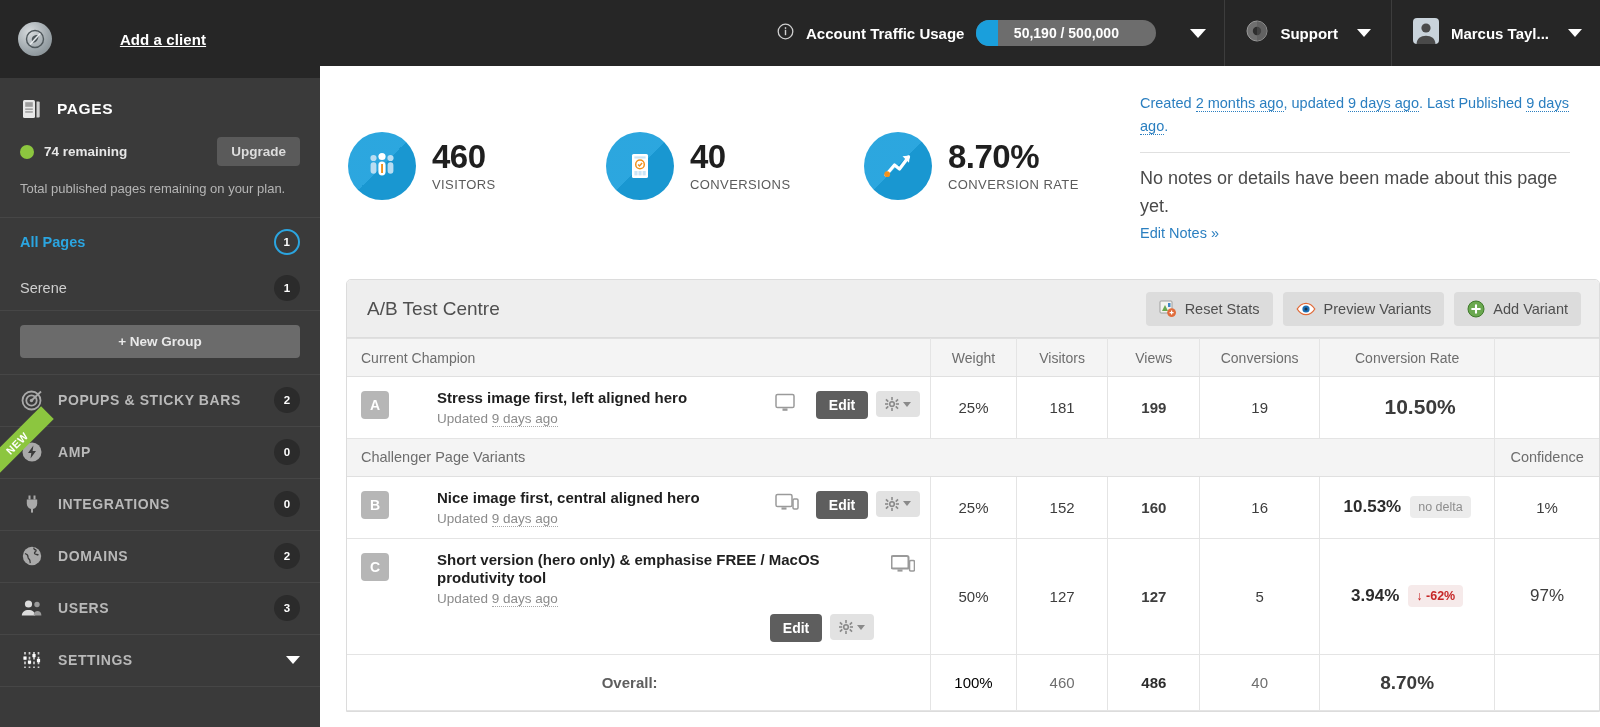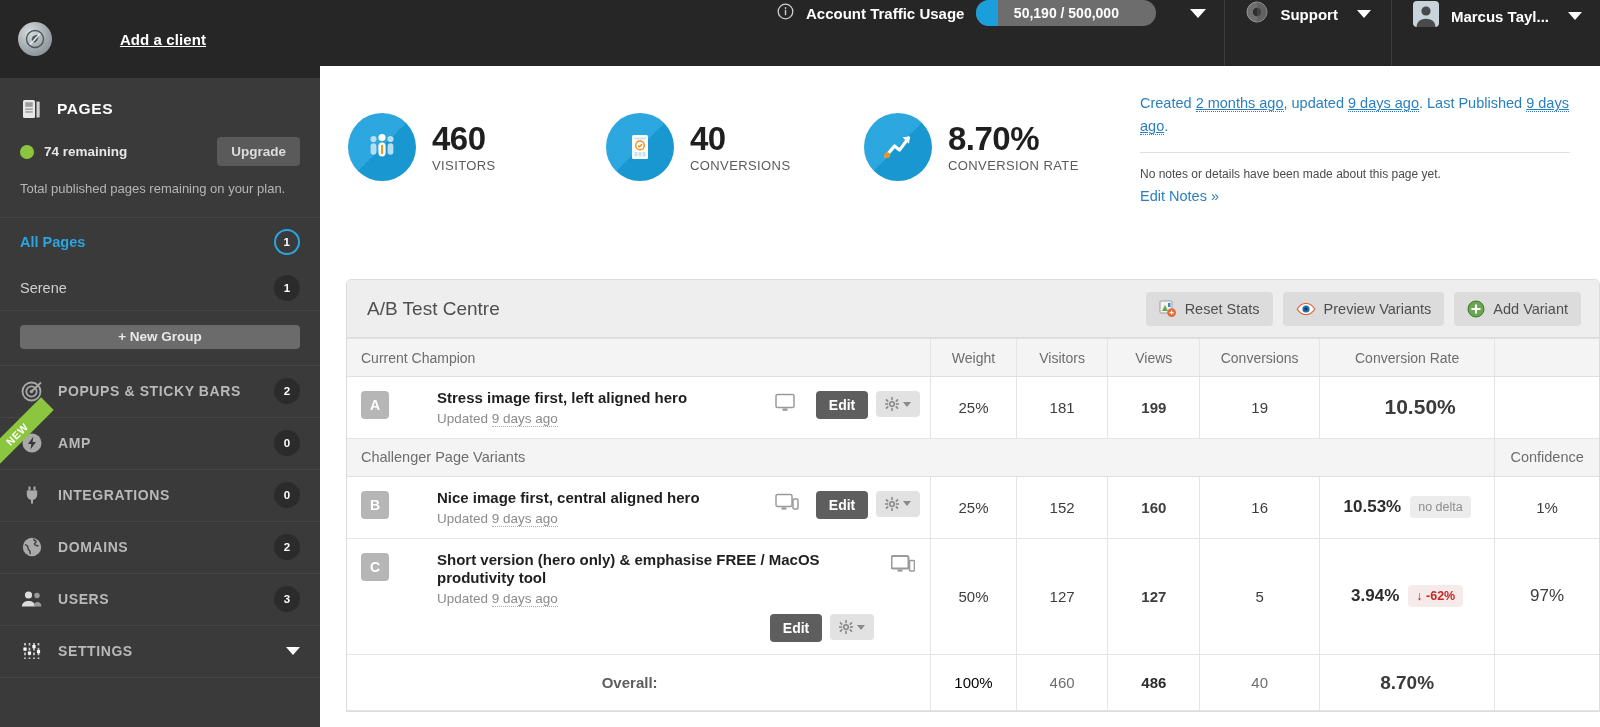--- a/index.html
+++ b/index.html
@@ -80,21 +80,21 @@
     min-width: 26px; height: 26px; border-radius: 13px;
     background: #2b2b2b; color: #ffffff;
     font-size: 11.5px; font-weight: 700;
     display: flex; align-items: center; justify-content: center;
     padding: 0 8px;
   }
   .badge.ring { background: transparent; border: 2px solid #2ba5e0; }
 
   .newgroup-wrap { padding: 14px 20px 16px 20px; }
   .newgroup-btn {
-    width: 100%; height: 24px;
+    width: 100%; height: 33px;
     background: #6b6b6b; color: #e9e9e9;
     border: none; border-radius: 4px;
     font-size: 13.5px; font-weight: 700; font-family: inherit;
     cursor: pointer;
   }
 
   .nav-item {
     position: relative;
     display: flex; align-items: center; gap: 14px;
     height: 52px; padding: 0 20px;
@@ -146,23 +146,23 @@
     background: linear-gradient(135deg, rgba(255,255,255,.08) 0 50%, rgba(0,0,0,.05) 50% 100%);
   }
   .stat-circle svg { position: relative; z-index: 2; }
   .stat-num { font-size: 33px; font-weight: 700; color: #1f1f1f; line-height: 1.05; letter-spacing: -.5px;}
   .stat-lbl { font-size: 13px; color: #5b5b5b; letter-spacing: .4px; margin-top: 2px;}
 
   .notes-col {
     width: 430px; margin-left: 18px; padding-top: 2px;
   }
   .notes-meta { font-size: 14.5px; color: #2b7fc0; line-height: 1.6; }
-  .notes-meta .u { border-bottom: 1px dotted #2b7fc0; text-decoration: underline; }
+  .notes-meta .u { border-bottom: 1px dotted #2b7fc0; }
   .notes-hr { height: 1px; background: #e0e0e0; margin: 14px 0 12px 0; }
-  .notes-body { font-size: 12px; color: #4a4a4a; line-height: 1.55; }
+  .notes-body { font-size: 18px; color: #4a4a4a; line-height: 1.55; }
   .notes-link { font-size: 14.5px; color: #2b7fc0; margin-top: 4px; display: inline-block; }
 
   
   .panel {
     position: absolute; left: 26px; top: 279px;
     width: 1222px; 
     width: calc(100% - 26px);
     border: 1px solid #dcdcdc;
     border-radius: 5px 5px 0 0;
     background: #ffffff;
@@ -396,21 +396,21 @@
       </span>
       <span class="nav-lbl">SETTINGS</span>
       <span class="caret-white"></span>
     </div>
 
     <div class="nav-item" style="height:20px;"></div>
   </aside>
 
   <main class="main">
 
-    <div style="position:absolute;left:0;top:0;right:0;height:66px;background:#262626;display:flex;align-items:flex-start;">
+    <div style="position:absolute;left:0;top:0;right:0;height:66px;background:#262626;display:flex;align-items:center;">
 
       <div style="flex:1;display:flex;align-items:center;justify-content:flex-end;padding-right:18px;gap:12px;">
         <span>
           <svg width="17" height="17" viewBox="0 0 17 17">
             <circle cx="8.5" cy="8.5" r="7.3" fill="none" stroke="#cfcfcf" stroke-width="1.3"></circle>
             <rect x="7.8" y="6.8" width="1.4" height="5.4" fill="#cfcfcf"></rect>
             <rect x="7.8" y="4.2" width="1.4" height="1.7" fill="#cfcfcf"></rect>
           </svg>
         </span>
         <span style="color:#ffffff;font-size:15px;font-weight:600;">Account Traffic Usage</span>

